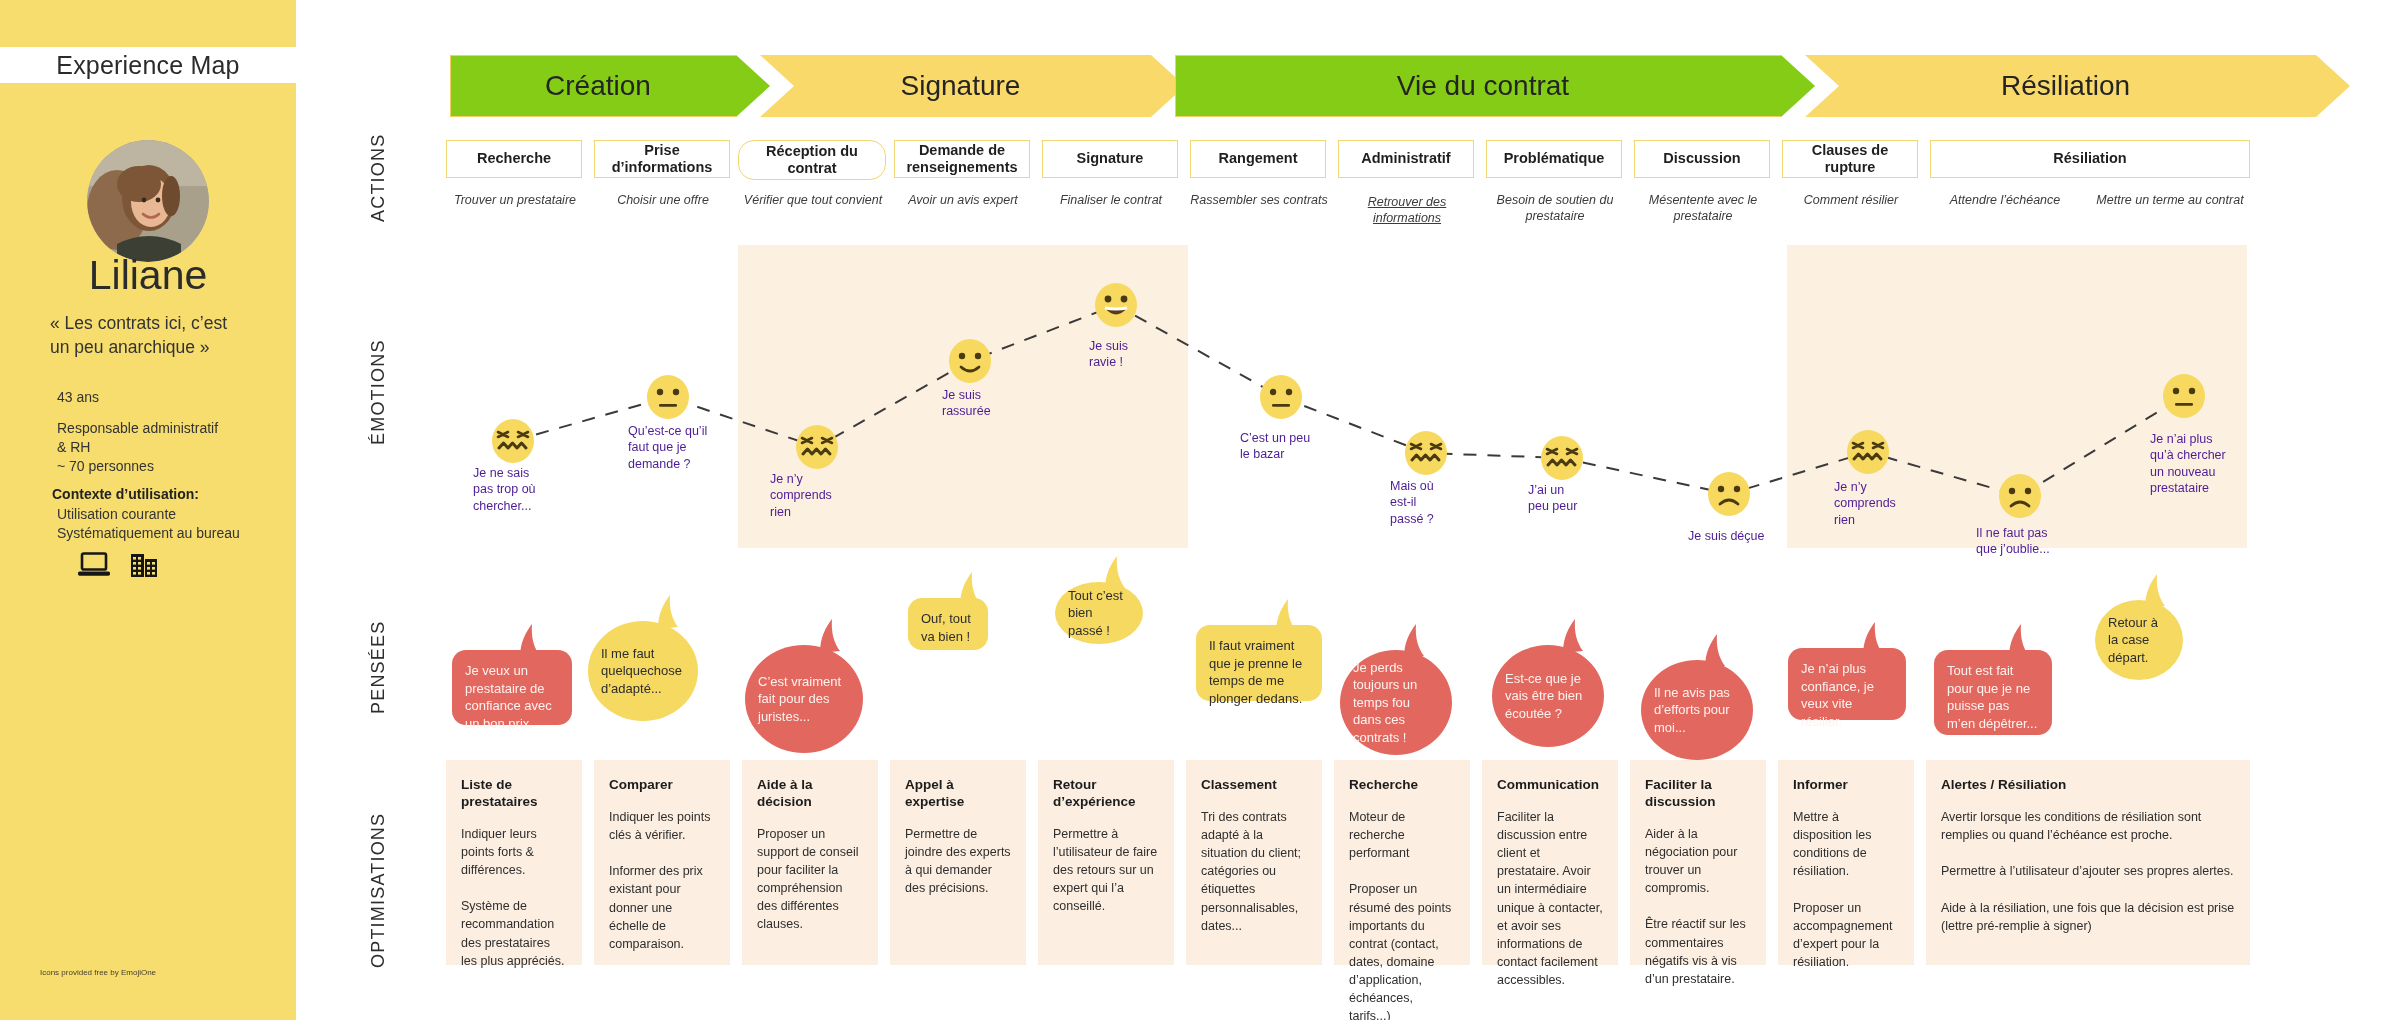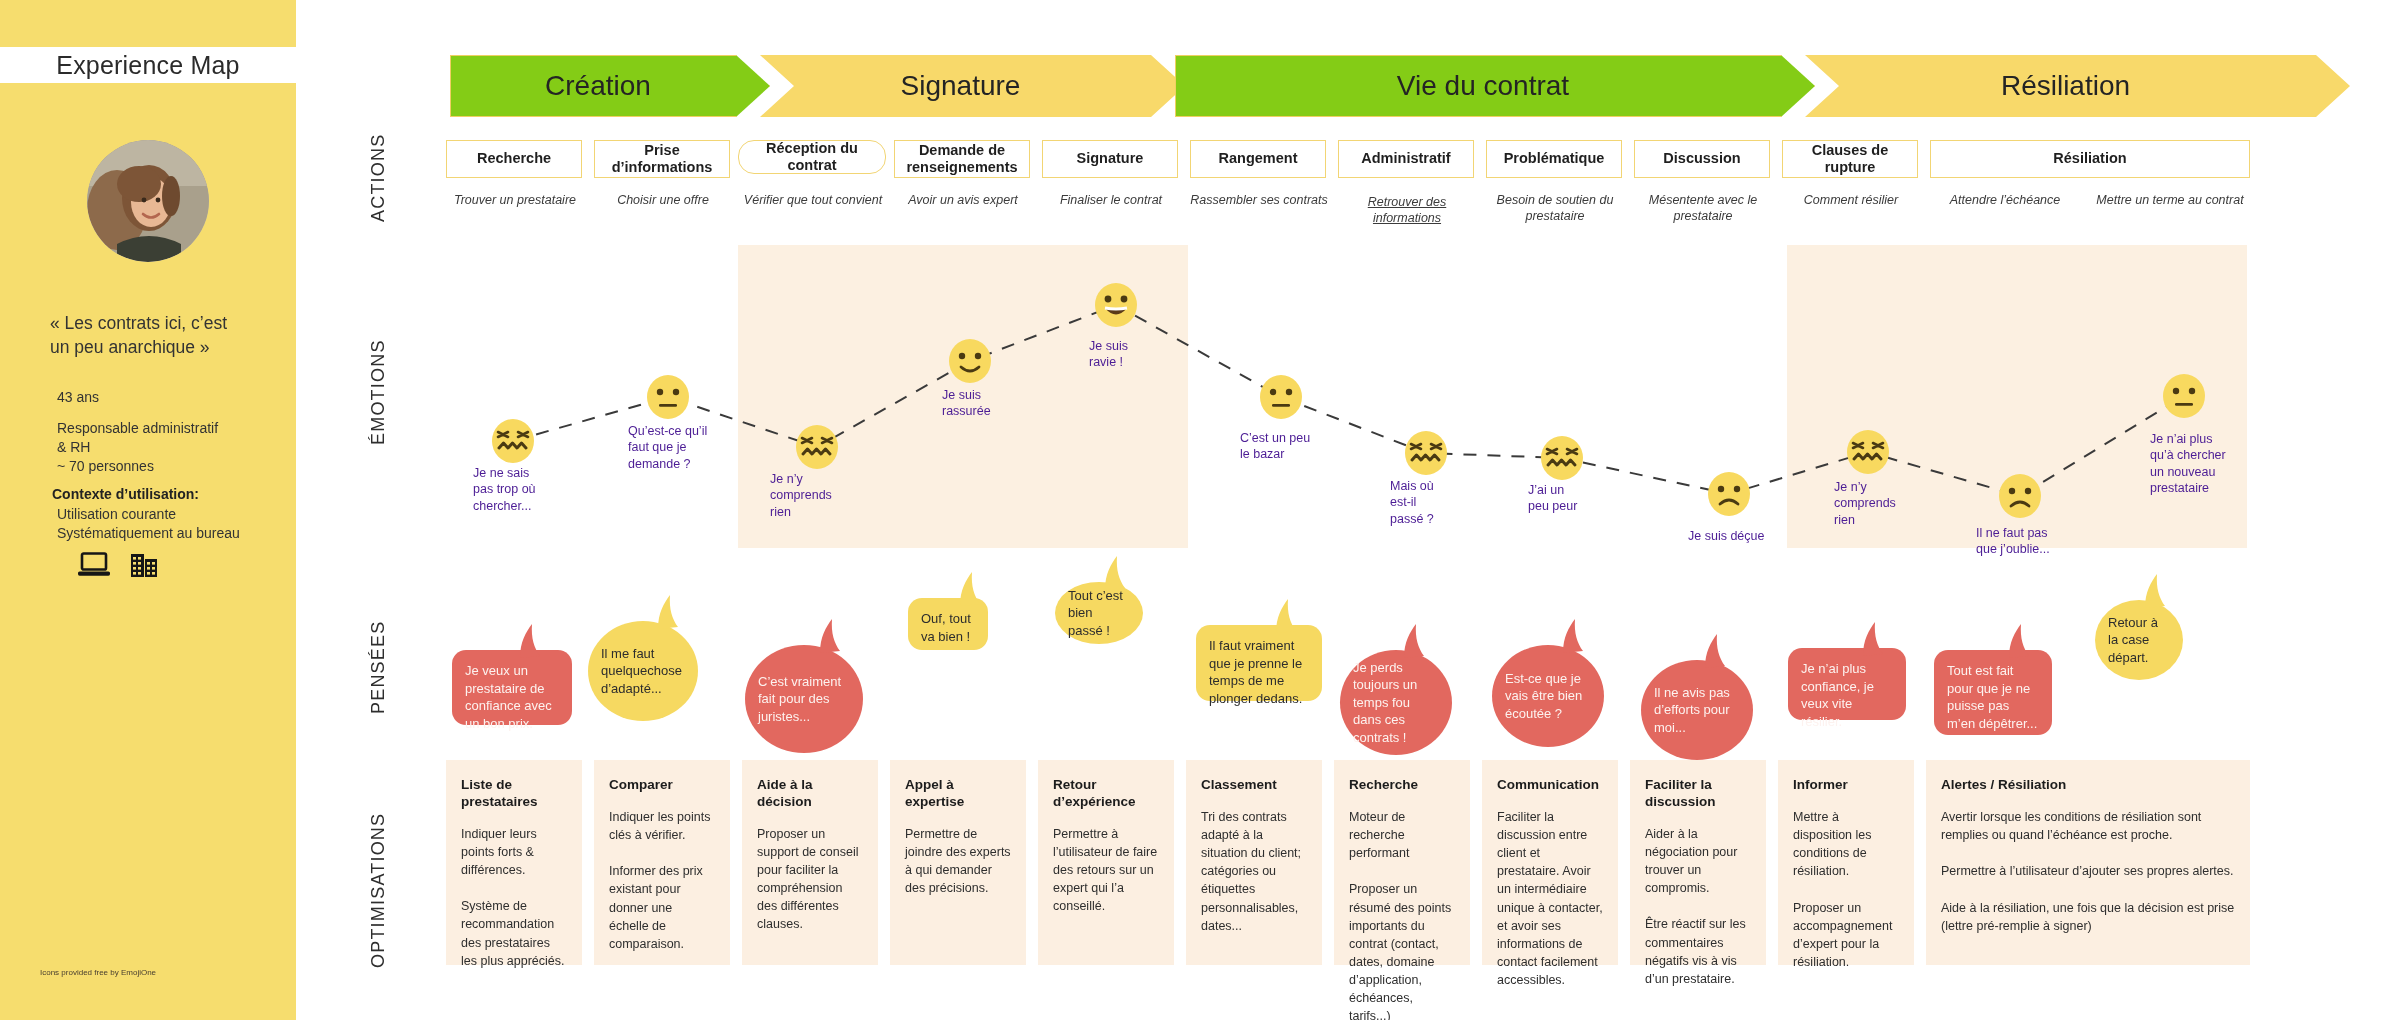--- a/index.html
+++ b/index.html
@@ -145,20 +145,21 @@
           <ellipse cx="52" cy="44" rx="22" ry="18" fill="#7d5537"></ellipse>
           <ellipse cx="84" cy="56" rx="9" ry="20" fill="#6e4a2f"></ellipse>
           <circle cx="57" cy="60" r="2.4" fill="#3a2a1c"></circle>
           <circle cx="71" cy="60" r="2.4" fill="#3a2a1c"></circle>
           <path d="M56 74 q8 7 16 0" stroke="#b3674f" stroke-width="2.6" fill="none" stroke-linecap="round"></path>
           <path d="M30 104 q32 -16 64 0 l0 22 l-64 0 z" fill="#3b3f34"></path>
         </g>
       </svg>
     </div>
 
+    <div class="persona-name">Liliane</div>
     <div class="persona-quote">« Les contrats ici, c’est un peu anarchique »</div>
     <div class="persona-age">43 ans</div>
     <div class="persona-role" style="white-space:pre-line">Responsable administratif
 &amp; RH
 ~ 70 personnes</div>
     <div class="persona-ctx-label">Contexte d’utilisation:</div>
     <div class="persona-ctx-lines" style="white-space:pre-line">Utilisation courante
 Systématiquement au bureau</div>
 
     <div class="persona-icons">
@@ -213,21 +214,21 @@
 
   <div id="actions-row">
       <div class="action-box" style="left: 446px; top: 140px; width: 136px; height: 38px;">
         <span>Recherche</span>
       </div>
       <div class="action-sub" style="left: 440px; top: 193px; width: 150px;">Trouver un prestataire</div>
       <div class="action-box" style="left: 594px; top: 140px; width: 136px; height: 38px;">
         <span>Prise d’informations</span>
       </div>
       <div class="action-sub" style="left: 590px; top: 193px; width: 146px;">Choisir une offre</div>
-      <div class="action-box" style="left: 738px; top: 140px; width: 148px; height: 34px; border-radius: 16px;">
+      <div class="action-box" style="left: 738px; top: 140px; width: 148px; height: 40px; border-radius: 16px;">
         <span>Réception du contrat</span>
       </div>
       <div class="action-sub" style="left: 734px; top: 193px; width: 158px;">Vérifier que tout convient</div>
       <div class="action-box" style="left: 894px; top: 140px; width: 136px; height: 38px; text-align: center;">
         <span>Demande de renseignements</span>
       </div>
       <div class="action-sub" style="left: 888px; top: 193px; width: 150px;">Avoir un avis expert</div>
       <div class="action-box" style="left: 1042px; top: 140px; width: 136px; height: 38px;">
         <span>Signature</span>
       </div>

